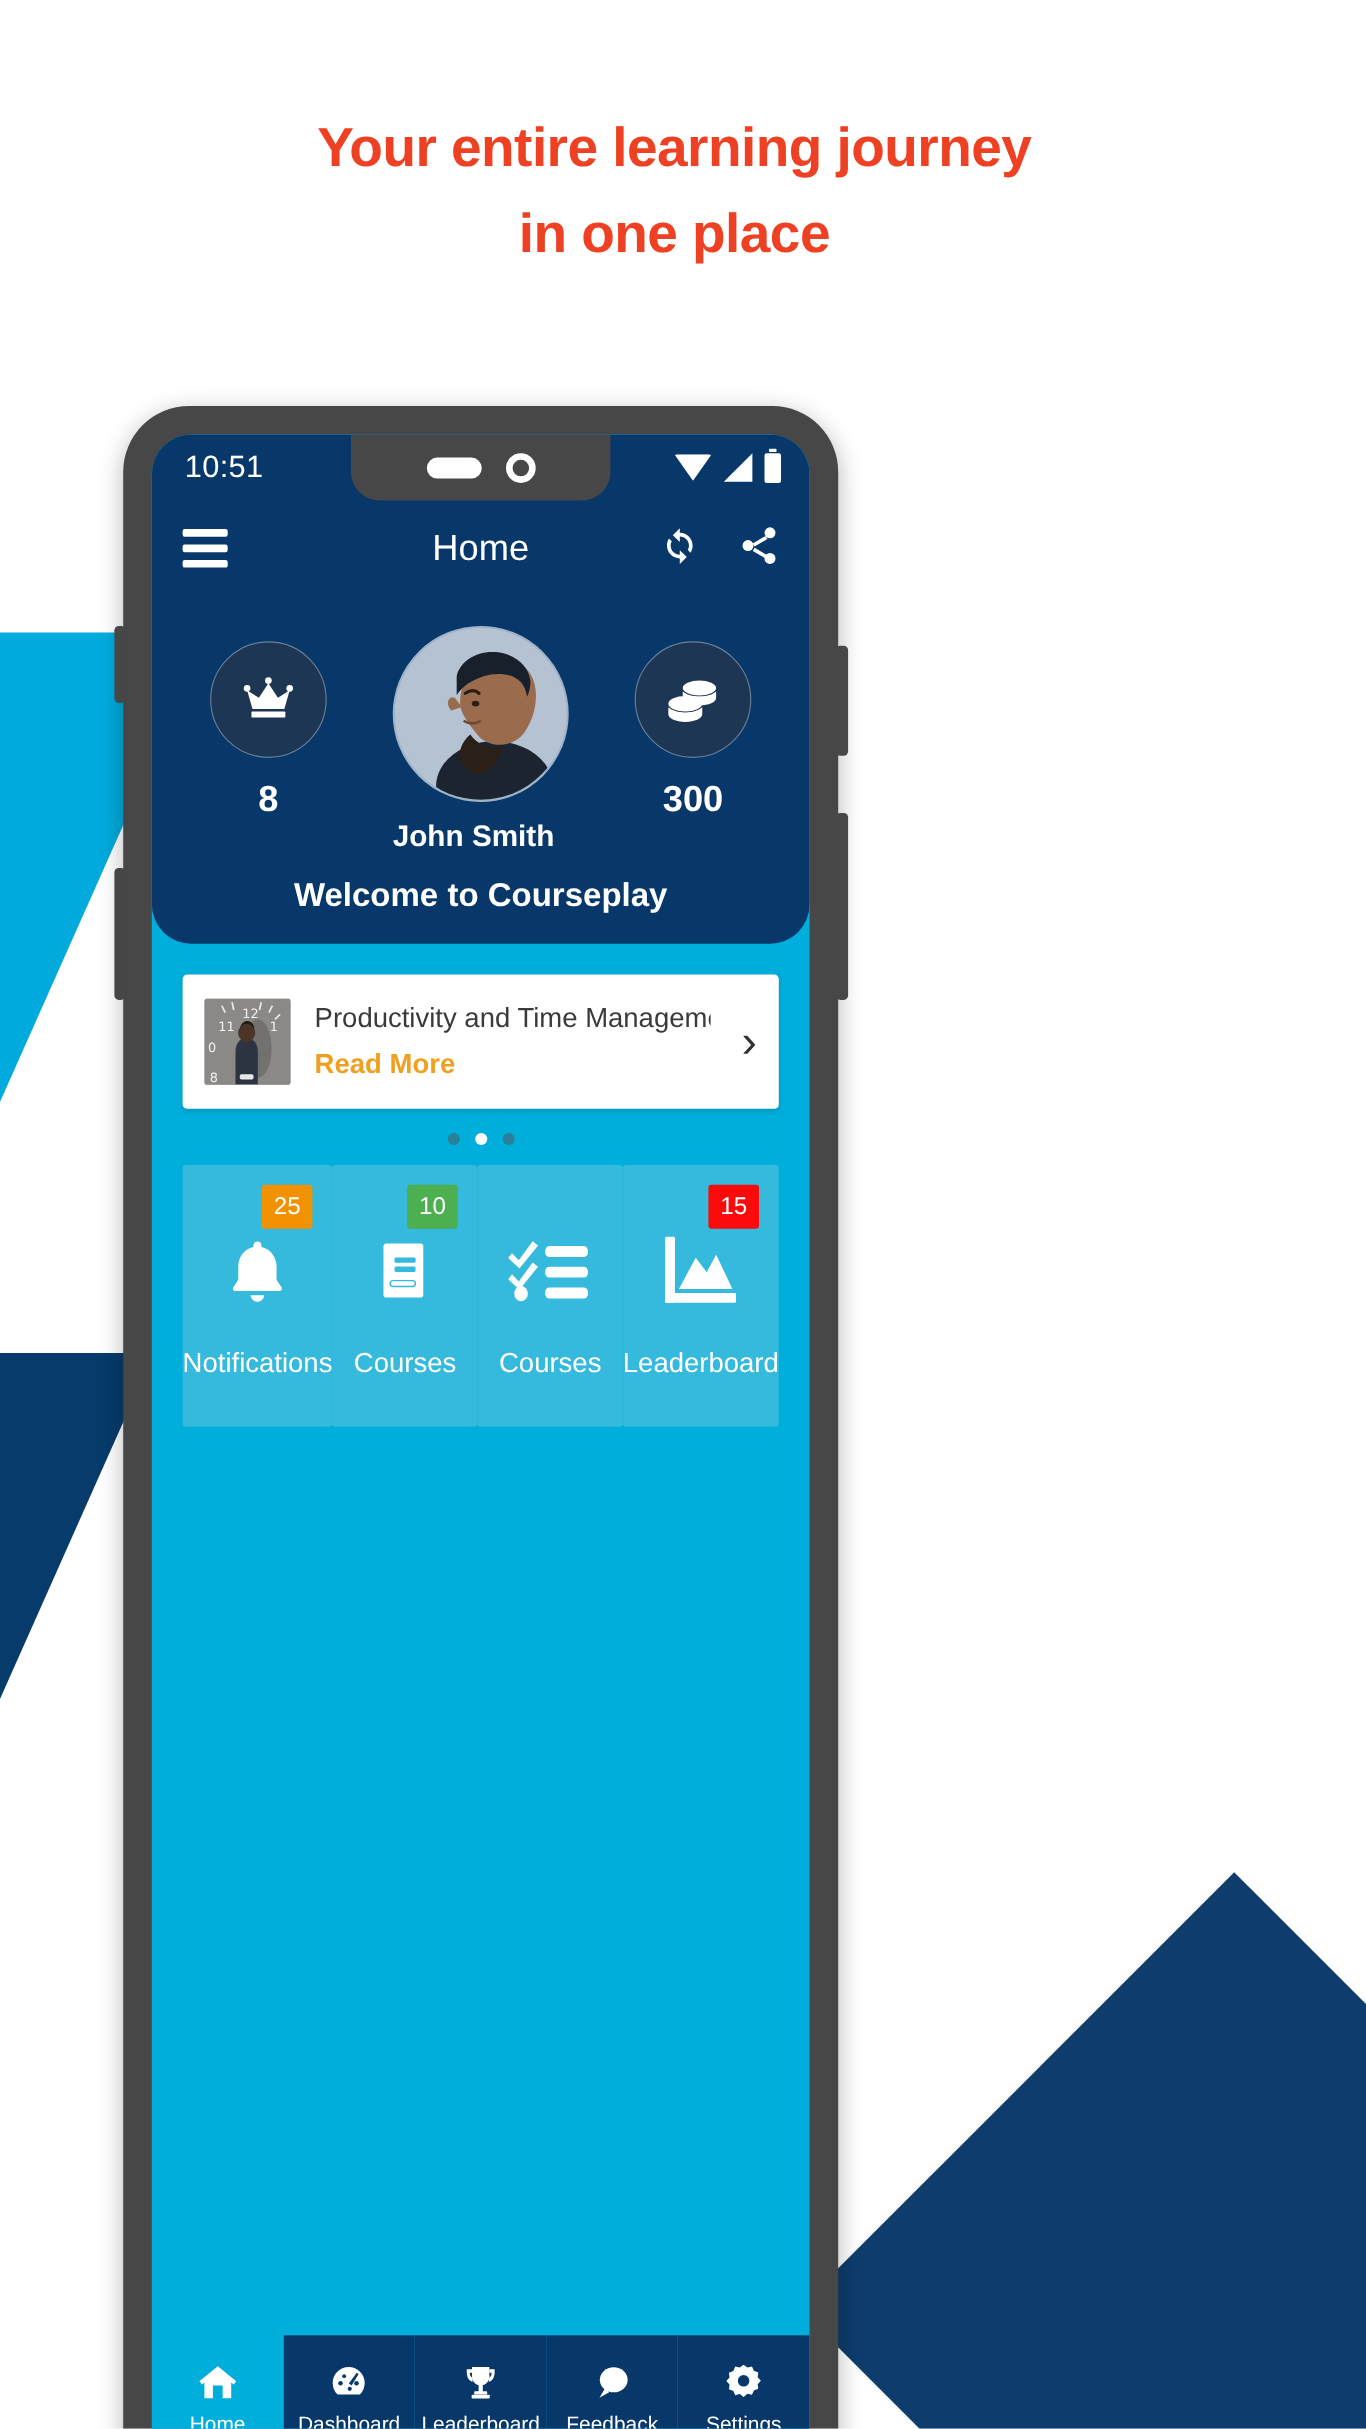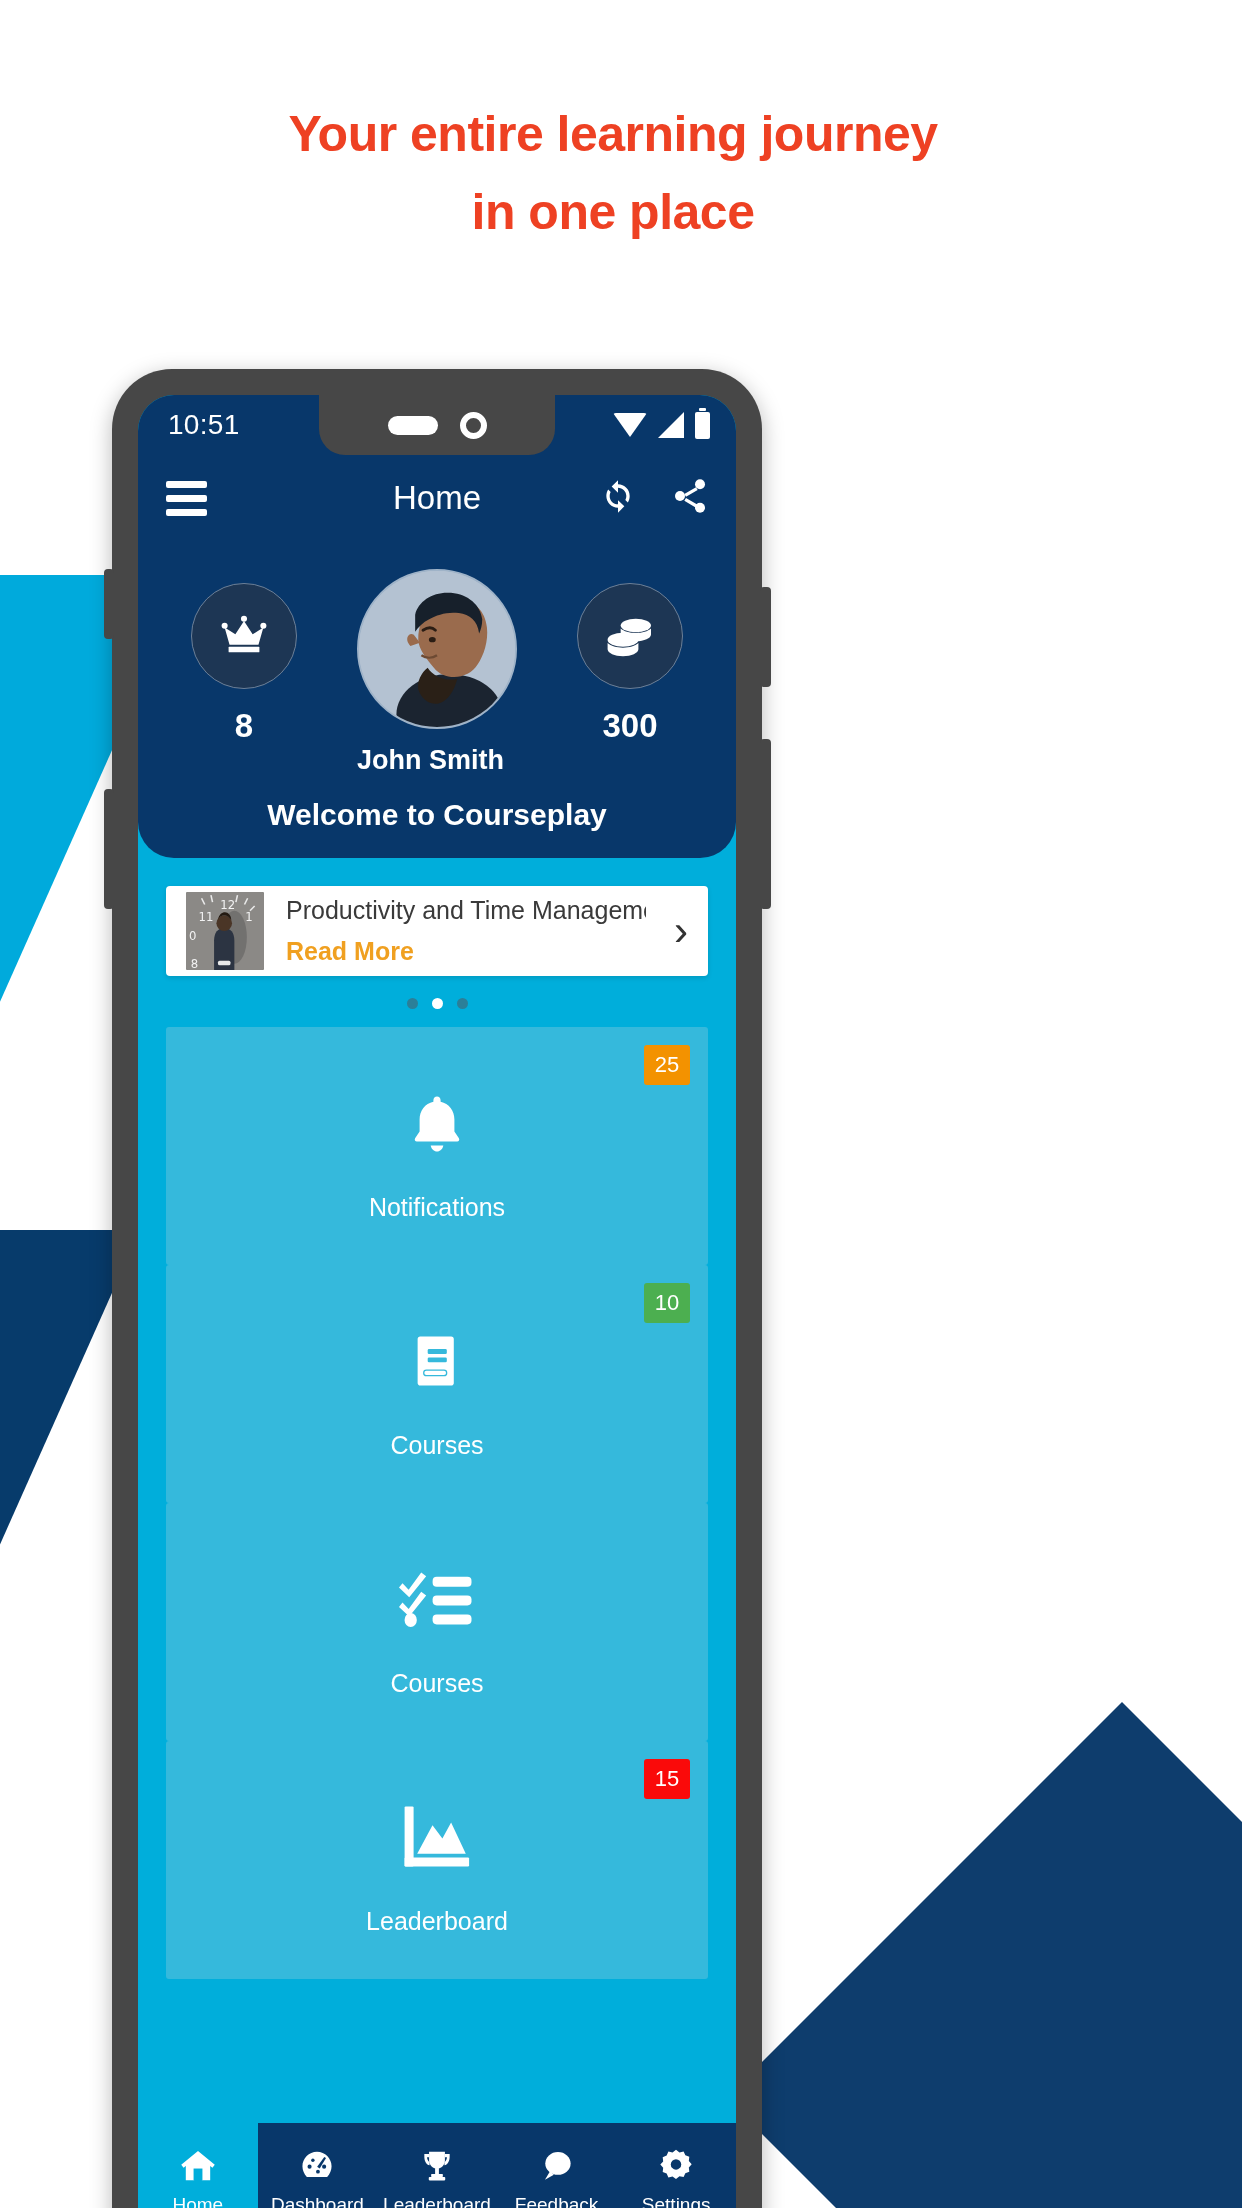--- a/index.html
+++ b/index.html
@@ -242,21 +242,21 @@
   }
 
   
   .body-area {
     padding: 28px 28px 0 28px;
   }
 
   .news-card {
     background: #ffffff;
     border-radius: 4px;
-    padding: 6px 20px;
+    padding: 22px 20px;
     display: flex;
     align-items: center;
     gap: 22px;
     box-shadow: 0 2px 5px rgba(0,0,0,.12);
     justify-content: center;
   }
   .news-thumb {
     width: 78px; height: 78px;
     flex: 0 0 78px;
     border-radius: 2px;
@@ -295,21 +295,21 @@
   }
   .dot {
     width: 11px; height: 11px;
     border-radius: 50%;
     background: #2B7F98;
   }
   .dot.active { background: #ffffff; }
 
   .tile-grid {
     display: grid;
-    grid-template-columns: 1fr;
+    grid-template-columns: 1fr 1fr 1fr 1fr;
   }
   .tile {
     position: relative;
     background: #35B9DC;
     border-radius: 3px;
     height: 238px;
     display: flex;
     flex-direction: column;
     align-items: center;
     justify-content: center;

